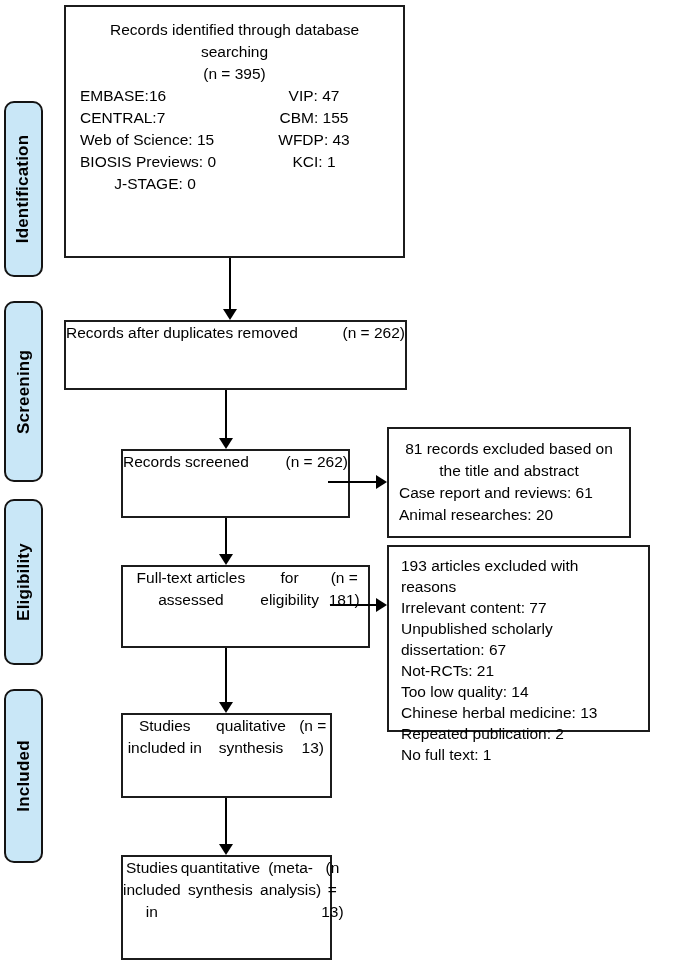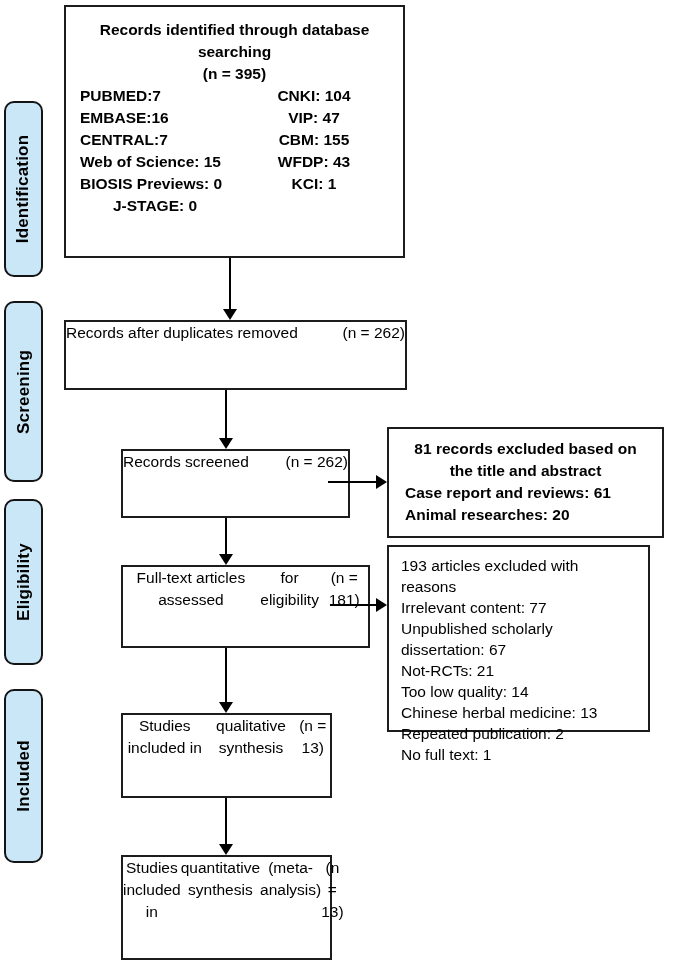--- a/index.html
+++ b/index.html
@@ -12,27 +12,27 @@
            display:flex; align-items:center; justify-content:center; }
   .stage span { transform:rotate(-90deg); white-space:nowrap; font-weight:bold; font-size:17px; letter-spacing:0.2px; }
   #stage-identification { top:101px; height:176px; }
   #stage-screening      { top:301px; height:181px; }
   #stage-eligibility    { top:499px; height:166px; }
   #stage-included       { top:689px; height:174px; }
 
   
   .box { position:absolute; background:#fff; border:2px solid #1c1c1c; font-size:15.5px; line-height:22px; }
   .box.center { display:flex; flex-direction:row; justify-content:space-between; text-align:center; }
-  #box-identified        { left:64px;  top:5px;   width:341px; height:253px; padding:12px 14px;font-weight:bold; }
+  #box-identified        { left:64px;  top:5px;   width:341px; height:253px; padding:12px 14px; }
   #box-duplicates        { left:64px;  top:320px; width:343px; height:70px; }
   #box-screened          { left:121px; top:449px; width:229px; height:69px; }
   #box-fulltext          { left:121px; top:565px; width:249px; height:83px; }
   #box-qualitative       { left:121px; top:713px; width:211px; height:85px; }
   #box-quantitative      { left:121px; top:855px; width:211px; height:105px; }
-  #box-excluded-screen   { left:387px; top:427px; width:277px; height:111px; padding:9px 16px;font-weight:bold; }
+  #box-excluded-screen   { left:387px; top:427px; width:244px; height:111px; padding:9px 10px; }
   #box-excluded-fulltext { left:387px; top:545px; width:263px; height:187px; padding:8px 12px; line-height:21px; }
 
   .head-line { text-align:center; }
   .src-row { display:flex; }
   .src-left { flex:1; text-align:left; }
   .src-right { width:150px; text-align:center; }
   .item-line { text-align:left; }
 
   
   .varrow { position:absolute; width:14px; }
@@ -67,24 +67,20 @@
     <span>Eligibility</span>
   </div>
   <div class="stage" id="stage-included" style="background: rgb(201, 231, 247);">
     <span>Included</span>
   </div>
 
   <div class="box" id="box-identified">
     <div class="head-line">Records identified through database</div>
     <div class="head-line">searching</div>
     <div class="head-line">(n = 395)</div>
-    <div class="src-row">
-      <span class="src-left">PUBMED:7</span>
-      <span class="src-right">CNKI: 104</span>
-    </div>
     <div class="src-row">
       <span class="src-left">EMBASE:16</span>
       <span class="src-right">VIP: 47</span>
     </div>
     <div class="src-row">
       <span class="src-left">CENTRAL:7</span>
       <span class="src-right">CBM: 155</span>
     </div>
     <div class="src-row">
       <span class="src-left">Web of Science: 15</span>

